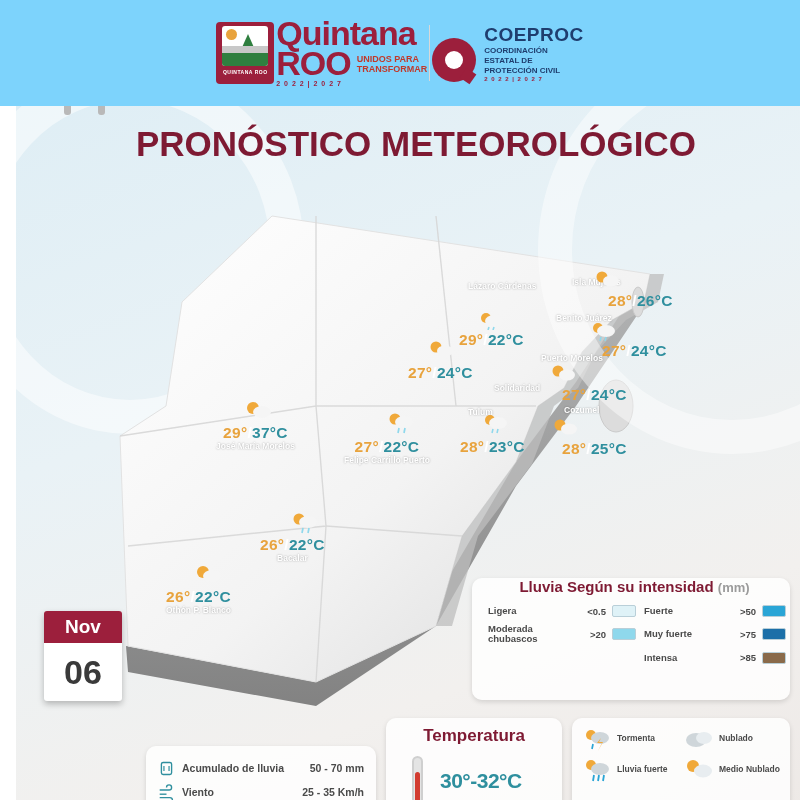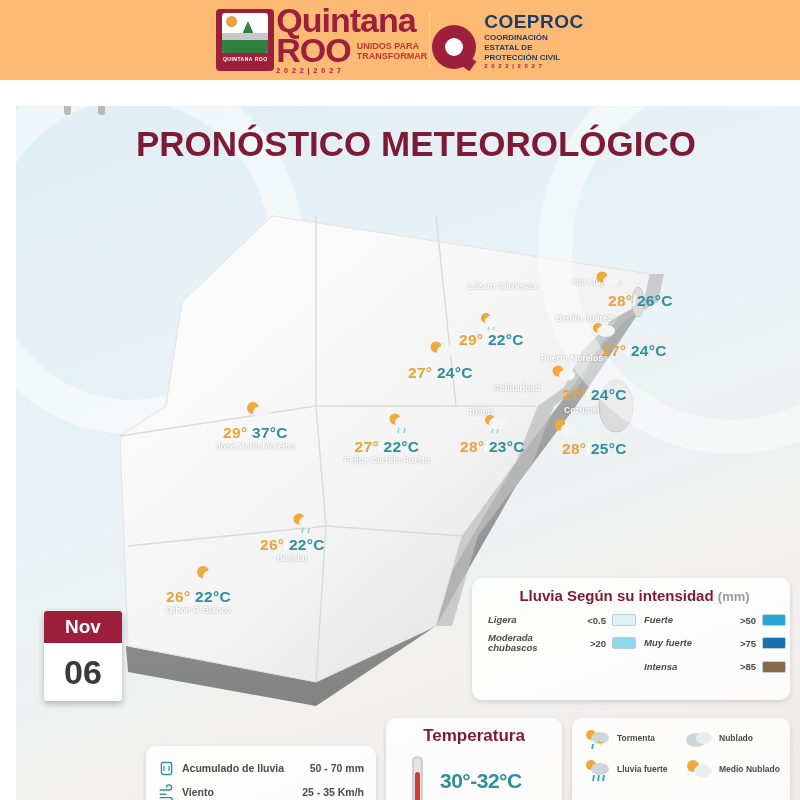--- a/index.html
+++ b/index.html
@@ -7,22 +7,22 @@
   body {
     width: 800px; height: 800px;
     font-family: "Liberation Sans", sans-serif;
     background: #ffffff;
     position: relative;
     overflow: hidden;
   }
 
   
   .header {
-    position:absolute; left:0; top:0; width:800px; height:80px;
-    background:#fdba74;
+    position:absolute; left:0; top:0; width:800px; height:106px;
+    background:#7dd3fc;
     display:flex; align-items:center; justify-content:center; gap:2px;
   }
   .qr-shield {
     width:58px; height:62px; border-radius:4px;
     background:#9c1f3c;
     display:flex; flex-direction:column; align-items:center; justify-content:flex-start;
     padding:4px 3px 2px 3px;
     position:relative;
   }
   .qr-shield .crest {
@@ -131,28 +131,28 @@
   }
   .cal-ring { position:absolute; top:-5px; width:7px; height:14px; background:#b9b9b9; border-radius:3px; z-index:9;}
 
   
   .panel {
     position:absolute; background:rgba(255,255,255,.82);
     border-radius:10px; box-shadow:0 2px 5px rgba(0,0,0,.13);
   }
   .rain-panel { left:456px; top:472px; width:318px; height:122px; }
   .rain-panel .ptitle {
-    text-align:center; margin-top:9px; font-size:15px; font-weight:bold; color:#7e1a33;padding-left:7px;
+    text-align:center; font-size:15px; font-weight:bold; color:#7e1a33;padding-left:7px;
   }
   .rain-panel .ptitle .mm { color:#9b9b9b; font-weight:bold; font-size:13px;}
   .rain-grid {
     display:grid; grid-template-columns: 78px 34px 26px 72px 34px 26px;
     gap:7px 6px; padding:10px 14px 0 16px; align-items:center;
   }
-  .rain-grid .lbl { font-size:9.5px; color:#4a4a4a; font-weight:bold; line-height:1.1;font-style:italic;}
+  .rain-grid .lbl { font-size:9.5px; color:#4a4a4a; font-weight:bold; line-height:1.1;}
   .rain-grid .val { font-size:9.5px; color:#4a4a4a; font-weight:bold; text-align:right;}
   .rain-grid .sw { width:24px; height:12px; border-radius:2px; border:1px solid #b9cfd8;}
 
   
   .info-panel { left:130px; top:640px; width:230px; height:138px; padding:10px 12px; }
   .info-row { display:flex; align-items:center; gap:7px; height:24px; }
   .info-row .ico { width:17px; height:17px; flex:0 0 17px; }
   .info-row .nm { font-size:10.5px; color:#4a4a4a; font-weight:bold; }
   .info-row .vl { font-size:10.5px; color:#4a4a4a; font-weight:bold; margin-left:auto; }
 

